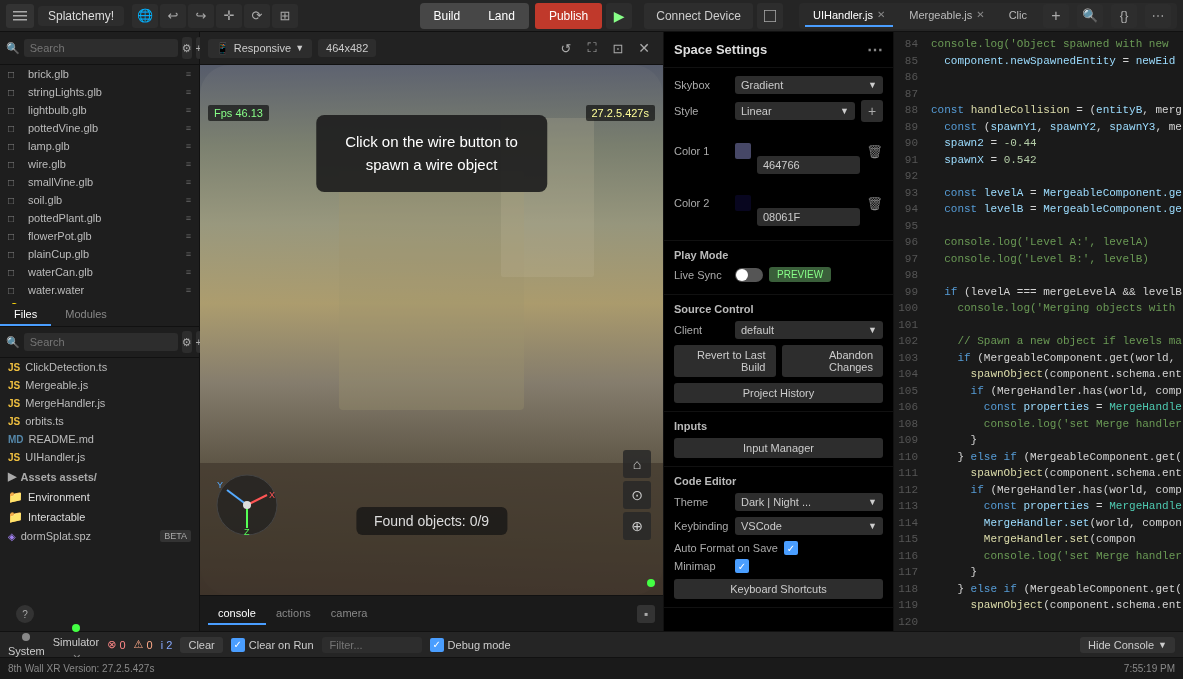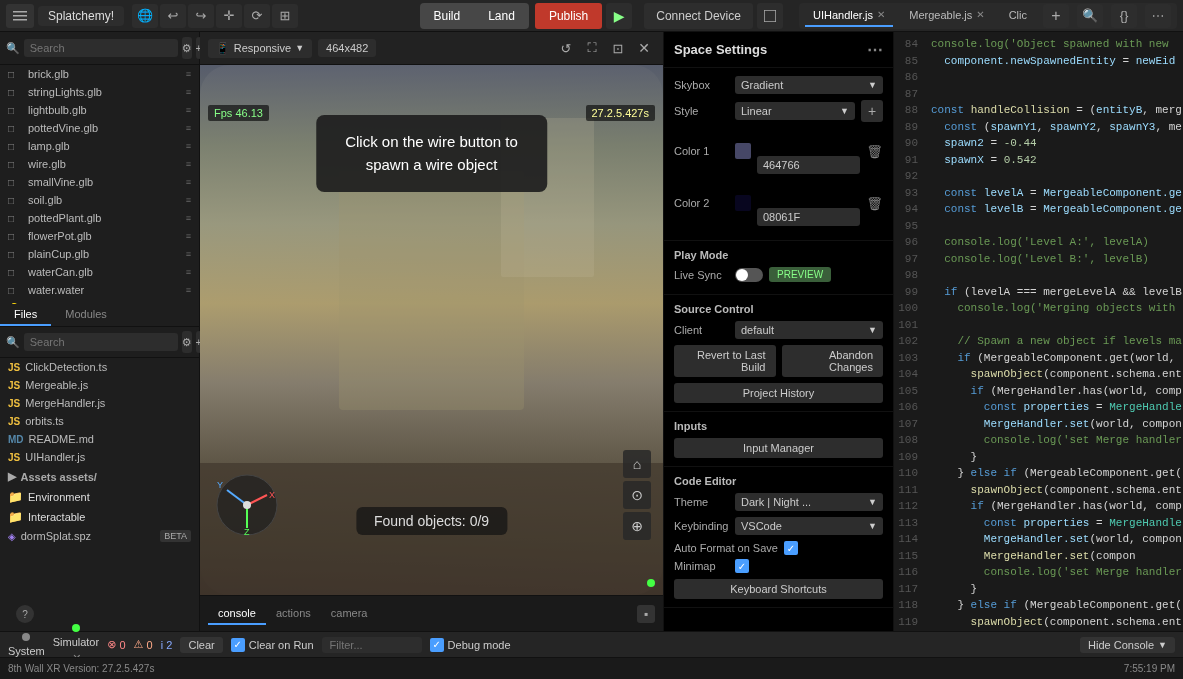--- a/index.html
+++ b/index.html
@@ -581,24 +581,20 @@
         </div>
         <div class="code-line">
           <span class="line-num">105</span>
           <span class="line-code"><span class="kw">      if</span><span class="op"> (MergeHandler.has(world, comp</span></span>
         </div>
         <div class="code-line">
           <span class="line-num">106</span>
           <span class="line-code"><span class="kw">        const</span><span class="op"> </span><span class="prop">properties</span><span class="op"> = </span><span class="type">MergeHandle</span></span>
         </div>
         <div class="code-line">
-          <span class="line-num">107</span>
-          <span class="line-code"><span class="prop">        MergeHandler.set</span><span class="op">(world, compon</span></span>
-        </div>
-        <div class="code-line">
           <span class="line-num">108</span>
           <span class="line-code"><span class="cm">        console.log('set Merge handler</span></span>
         </div>
         <div class="code-line">
           <span class="line-num">109</span>
           <span class="line-code"><span class="op">      }</span></span>
         </div>
         <div class="code-line">
           <span class="line-num">110</span>
           <span class="line-code"><span class="op">    } </span><span class="kw">else if</span><span class="op"> (MergeableComponent.get(</span></span>

